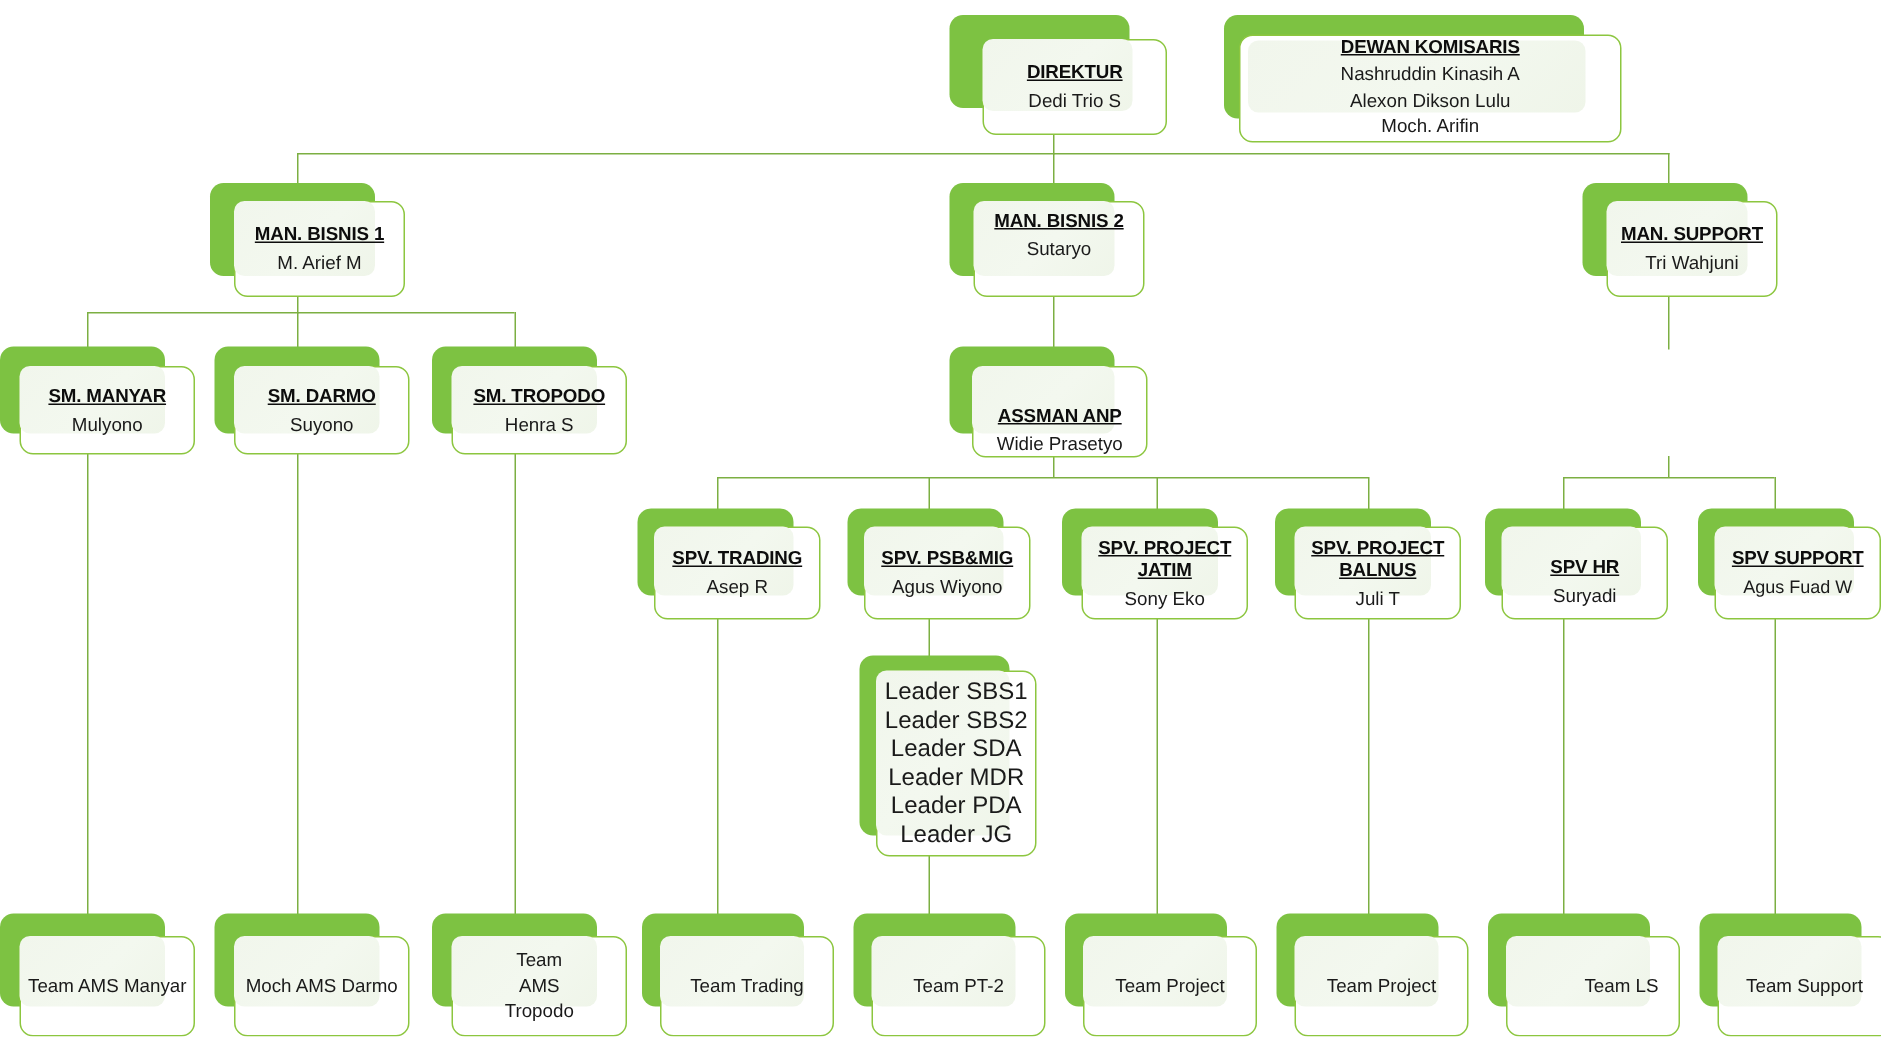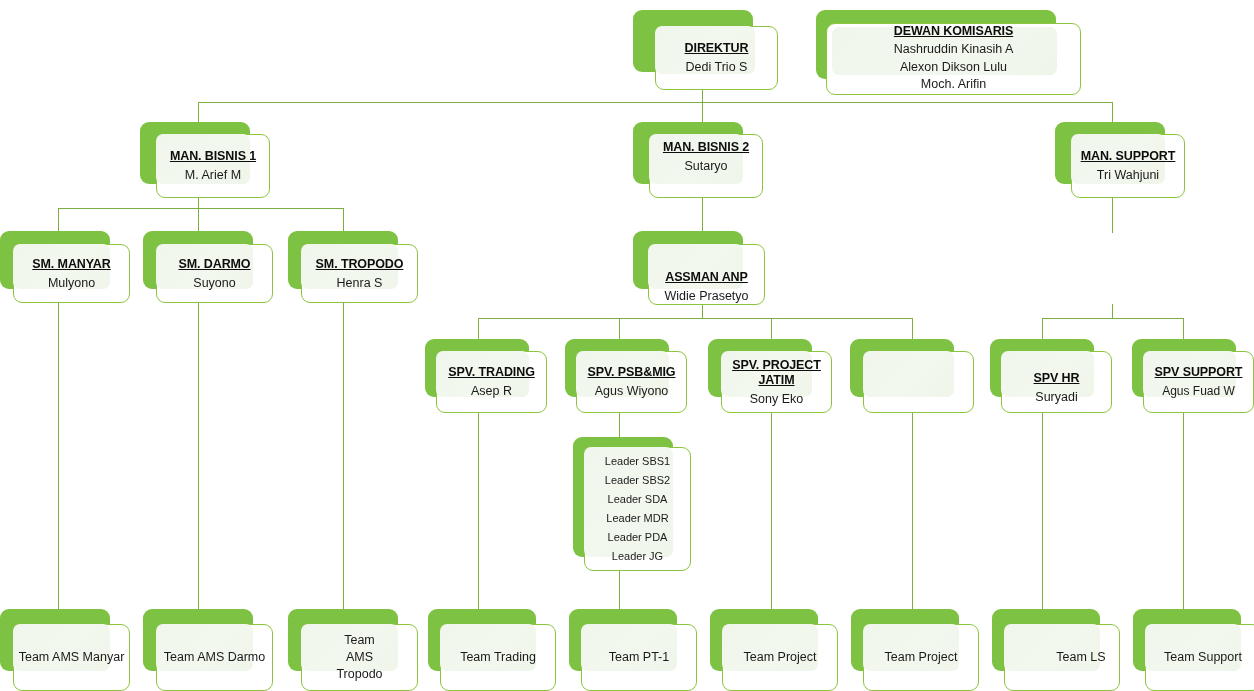--- a/index.html
+++ b/index.html
@@ -69,21 +69,21 @@
   }
   .nm.small{font-size:12px;}
   .plain{
     font-size:12.5px;
     color:#1a1a1a;
     line-height:16px;
     white-space:nowrap;
   }
   .plain.wrap{white-space:normal;line-height:17px;}
   .multi{
-    font-size:11px;color:#1a1a1a;line-height:19px;white-space:nowrap;
+    font-size:16px;color:#1a1a1a;line-height:19px;white-space:nowrap;
   }
   .dots{
     font-size:12.5px;color:#1a1a1a;letter-spacing:0.5px;margin-top:8px;
   }
   .memberline{font-size:12.5px;color:#1a1a1a;line-height:17.5px;white-space:nowrap;}
 </style>
 </head>
 <body>
 
 <div id="chart">
@@ -256,20 +256,24 @@
     <div class="content" style="left:13px;top:12px;width:111px;height:62px;padding:0 4px;">
       <div class="ttl wrap">SPV. PROJECT JATIM</div>
       <div class="nm">Sony Eko</div>
     </div>
   </div>
 
   <div class="node" style="left:850px;top:339px;width:124px;height:74px;">
     <div class="plate" style="left:0;top:0;width:104px;height:58px;"></div>
     <div class="outline" style="left:13px;top:12px;width:111px;height:62px;"></div>
     <div class="inner" style="left:13px;top:12px;width:91px;height:46px;"></div>
+    <div class="content" style="left:13px;top:12px;width:111px;height:62px;padding:0 4px;">
+      <div class="ttl wrap">SPV. PROJECT BALNUS</div>
+      <div class="nm">Juli T</div>
+    </div>
   </div>
 
   <div class="node" style="left:990px;top:339px;width:122px;height:74px;">
     <div class="plate" style="left:0;top:0;width:104px;height:58px;"></div>
     <div class="outline" style="left:11px;top:12px;width:111px;height:62px;"></div>
     <div class="inner" style="left:11px;top:12px;width:93px;height:46px;"></div>
     <div class="content" style="left:11px;top:12px;width:111px;height:74px;">
       <div class="ttl">SPV HR</div>
       <div class="nm">Suryadi</div>
     </div>
@@ -306,21 +310,21 @@
     <div class="content" style="left:13px;top:15px;width:117px;height:67px;padding:0 3px;">
       <div class="plain wrap">Team AMS Manyar</div>
     </div>
   </div>
 
   <div class="node" style="left:143px;top:609px;width:130px;height:82px;">
     <div class="plate" style="left:0;top:0;width:110px;height:62px;"></div>
     <div class="outline" style="left:13px;top:15px;width:117px;height:67px;"></div>
     <div class="inner" style="left:13px;top:15px;width:97px;height:47px;"></div>
     <div class="content" style="left:13px;top:15px;width:117px;height:67px;padding:0 3px;">
-      <div class="plain wrap">Team AMS Darmo</div>
+      <div class="plain wrap">Moch AMS Darmo</div>
     </div>
   </div>
 
   <div class="node" style="left:288px;top:609px;width:130px;height:82px;">
     <div class="plate" style="left:0;top:0;width:110px;height:62px;"></div>
     <div class="outline" style="left:13px;top:15px;width:117px;height:67px;"></div>
     <div class="inner" style="left:13px;top:15px;width:97px;height:47px;"></div>
     <div class="content" style="left:13px;top:15px;width:117px;height:67px;padding:0 34px;">
       <div class="plain wrap">Team AMS Tropodo</div>
     </div>
@@ -333,21 +337,21 @@
     <div class="content" style="left:12px;top:15px;width:116px;height:67px;padding:0 3px;">
       <div class="plain wrap">Team Trading</div>
     </div>
   </div>
 
   <div class="node" style="left:569px;top:609px;width:128px;height:82px;">
     <div class="plate" style="left:0;top:0;width:108px;height:62px;"></div>
     <div class="outline" style="left:12px;top:15px;width:116px;height:67px;"></div>
     <div class="inner" style="left:12px;top:15px;width:96px;height:47px;"></div>
     <div class="content" style="left:12px;top:15px;width:116px;height:67px;padding:0 3px;">
-      <div class="plain wrap">Team PT-1</div>
+      <div class="plain wrap">Team PT-2</div>
     </div>
   </div>
 
   <div class="node" style="left:710px;top:609px;width:128px;height:82px;">
     <div class="plate" style="left:0;top:0;width:108px;height:62px;"></div>
     <div class="outline" style="left:12px;top:15px;width:116px;height:67px;"></div>
     <div class="inner" style="left:12px;top:15px;width:96px;height:47px;"></div>
     <div class="content" style="left:12px;top:15px;width:116px;height:67px;padding:0 3px;">
       <div class="plain wrap">Team Project</div>
     </div>

